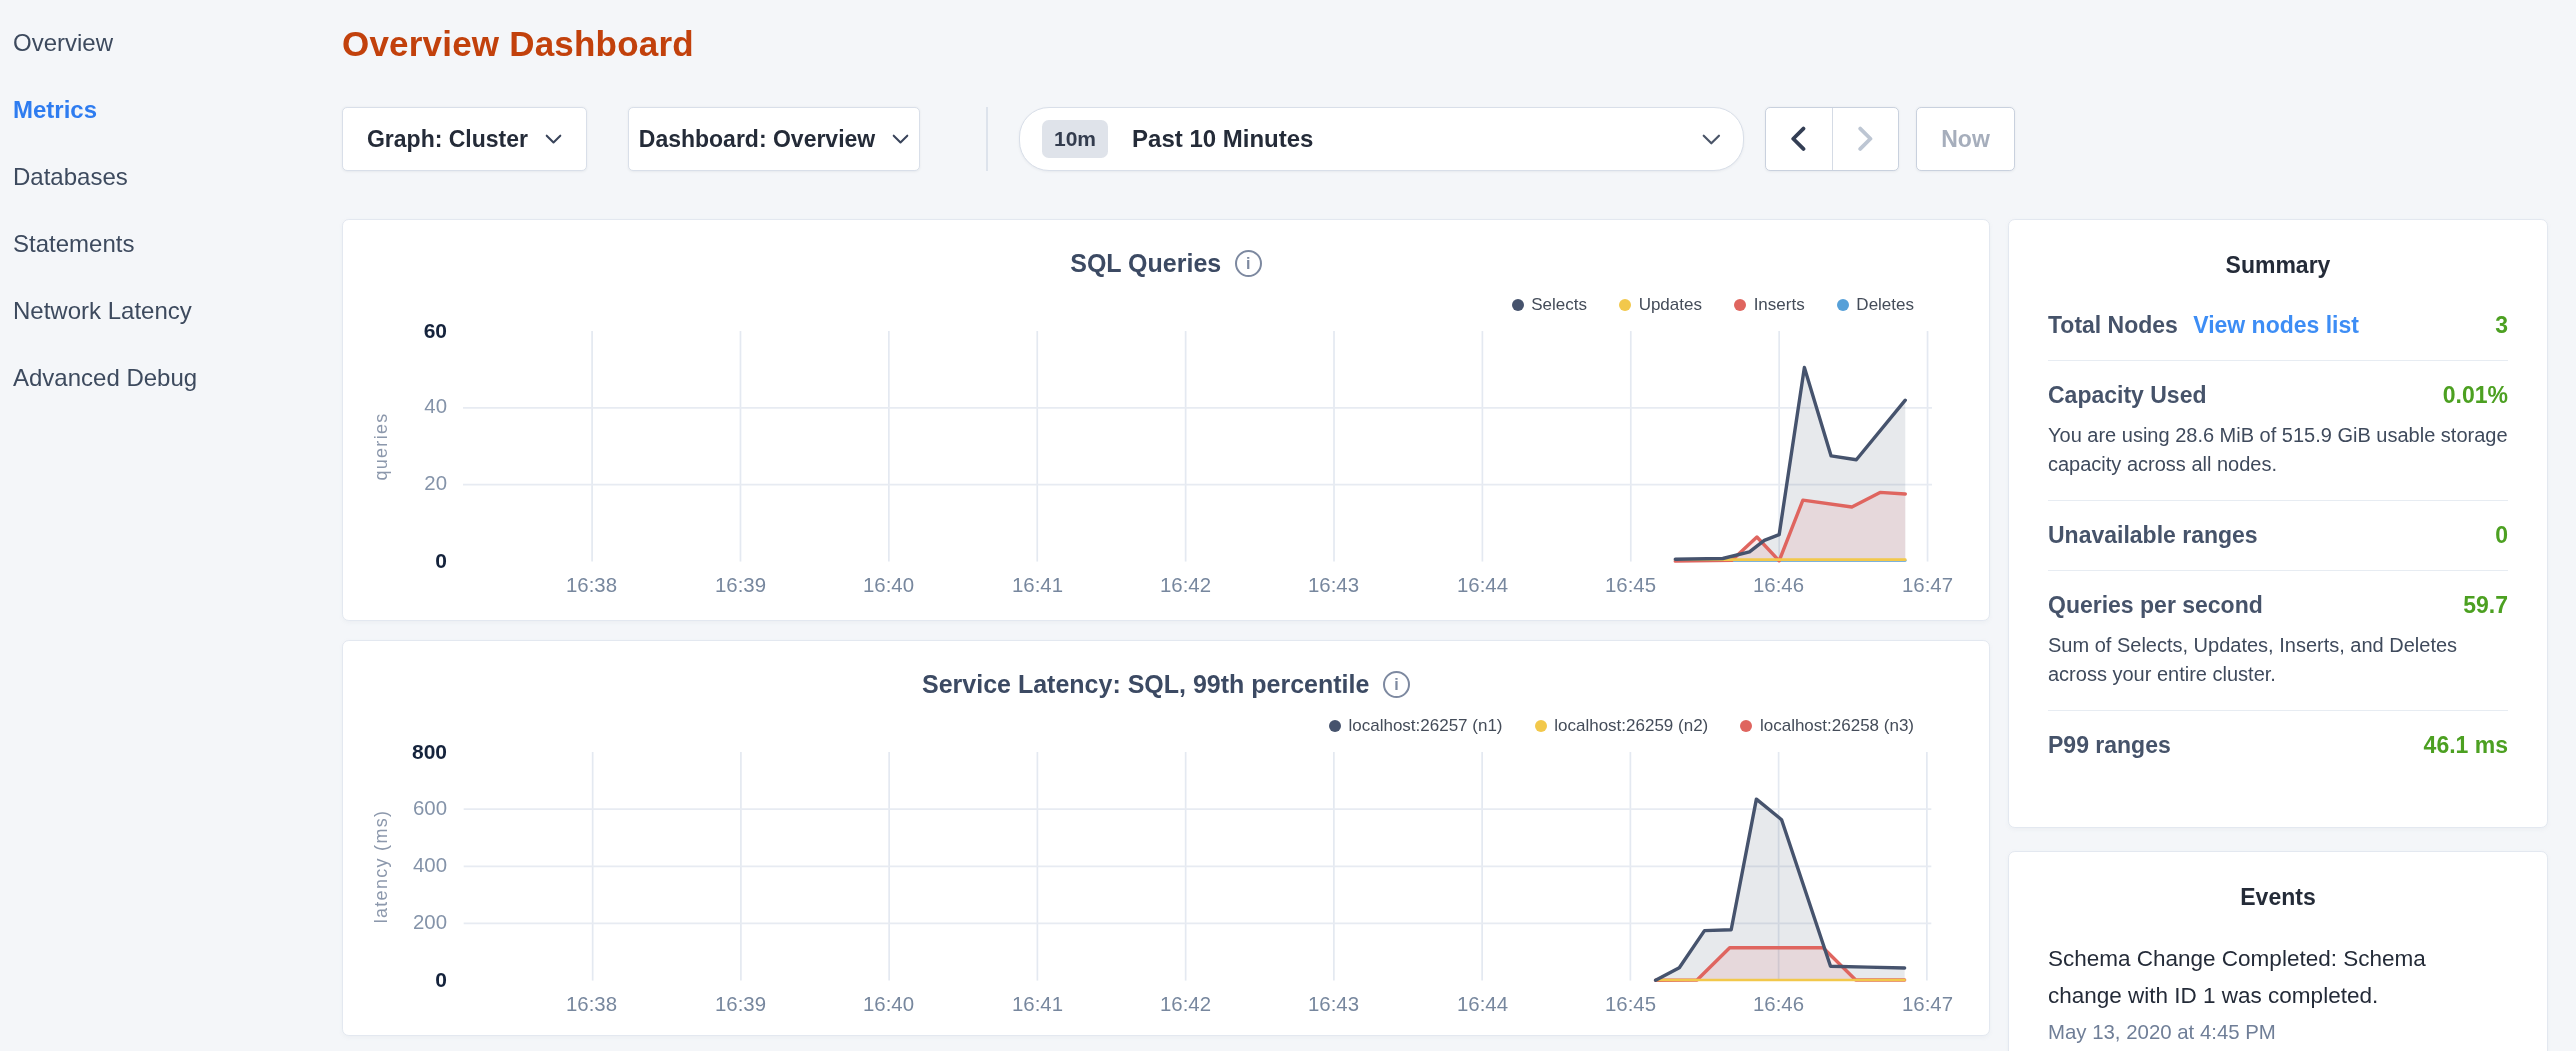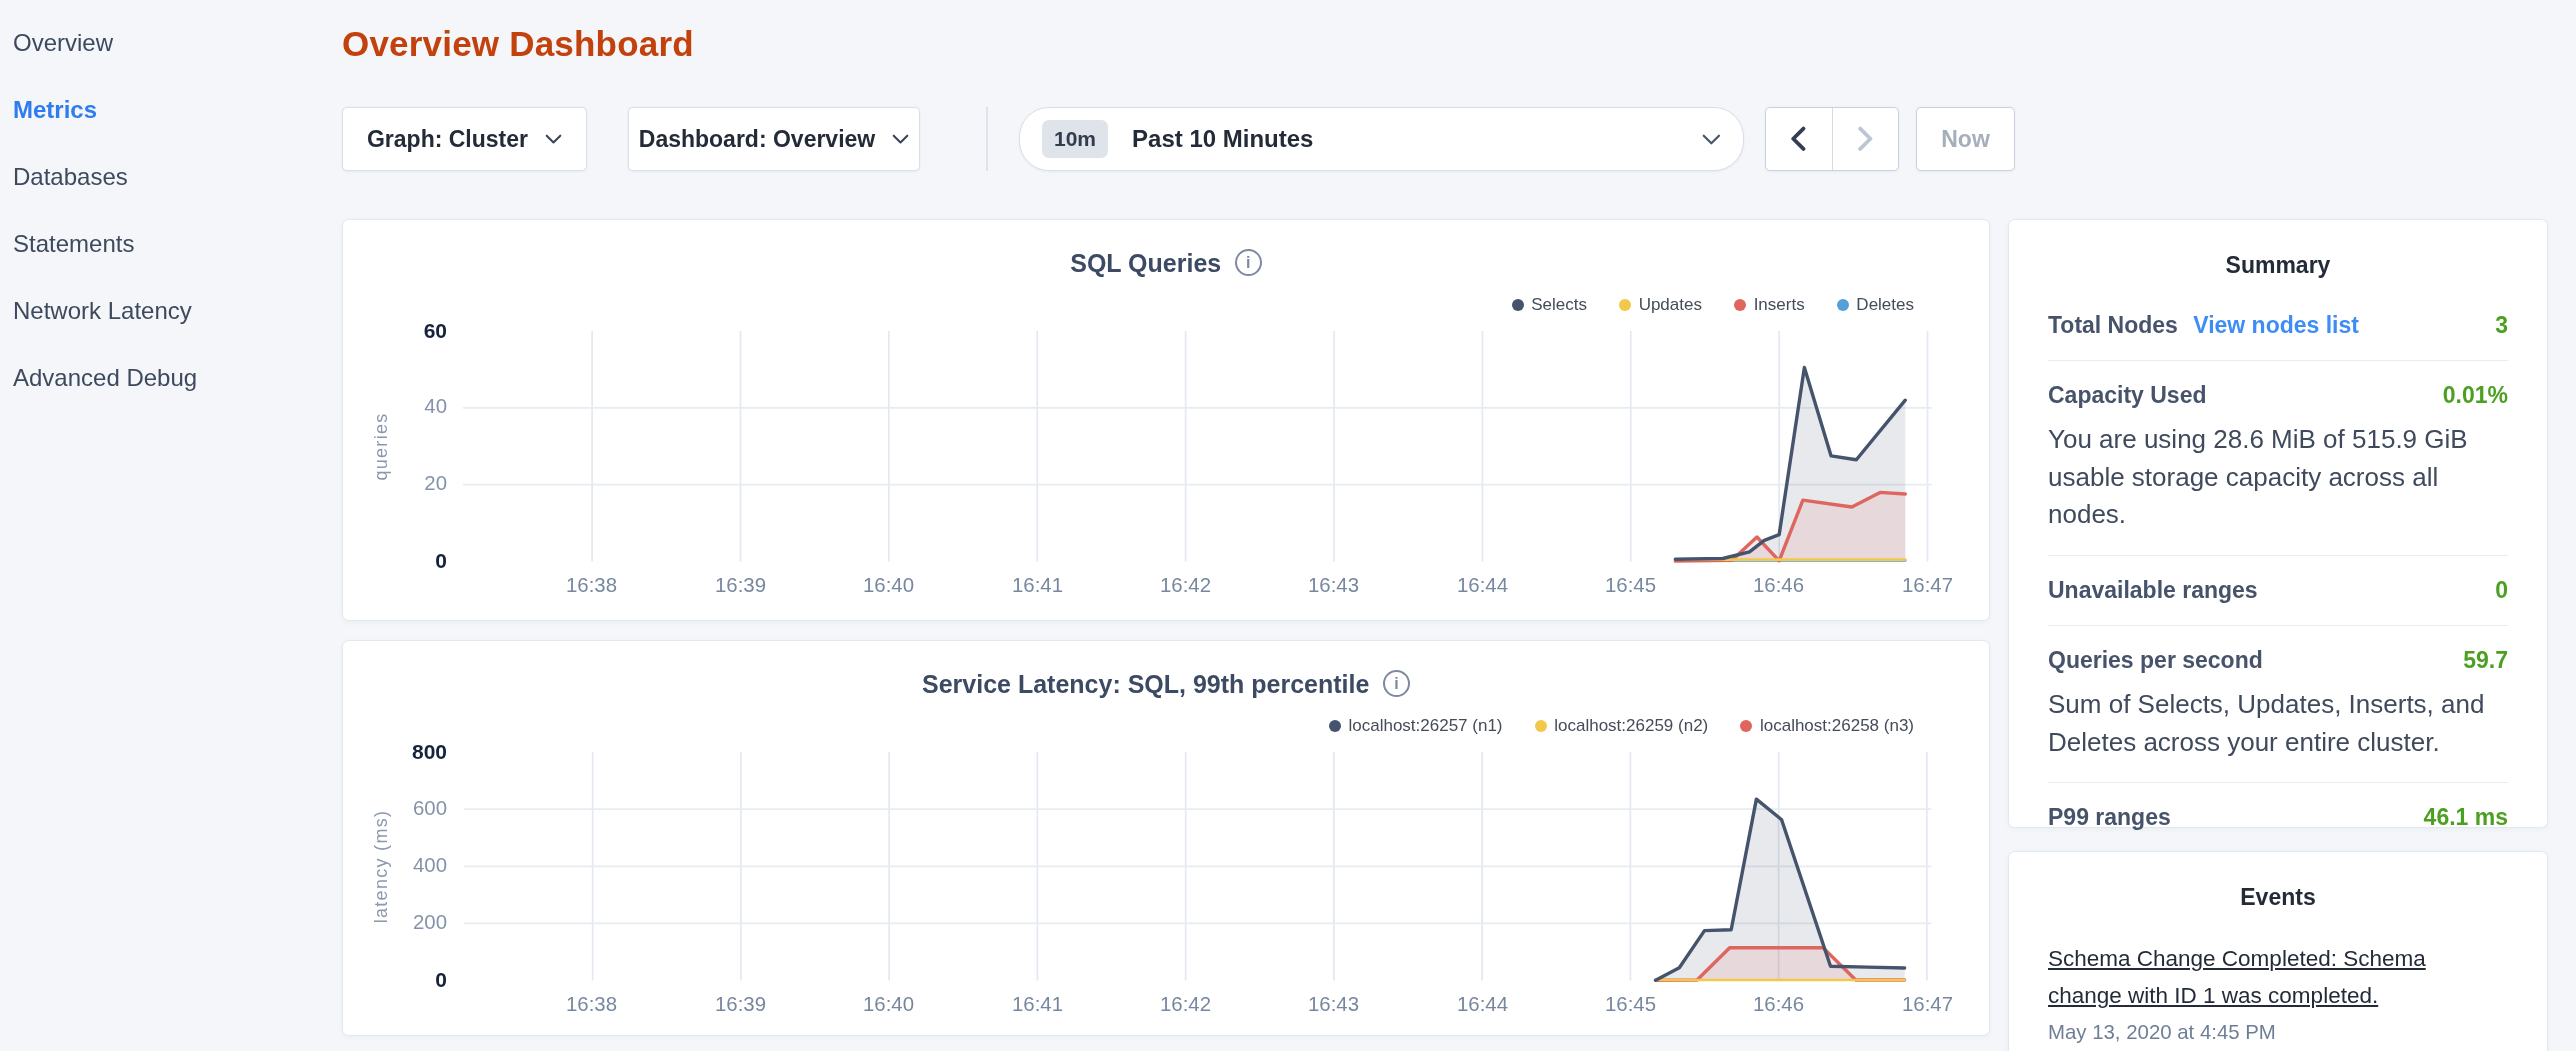--- a/index.html
+++ b/index.html
@@ -30,21 +30,21 @@
   .arrow-group{left:1765px;width:134px;padding:0;border-color:#c9d1de;}
   .arrow-half{flex:1;height:100%;display:flex;align-items:center;justify-content:center;}
   .arrow-half + .arrow-half{border-left:1.7px solid #d5dbe5;}
   .now-btn{left:1916px;width:99px;border-color:#c9d1de;}
   .now-btn .lbl{color:#a6aebc;}
   
   .card{position:absolute;background:#fff;border:1.7px solid #e3e8f0;border-radius:6.8px;
         box-sizing:border-box;box-shadow:0 1.7px 4.3px rgba(120,130,150,.06);}
   .chart-card-0{left:342px;top:219px;width:1648px;height:402px;}
   .chart-card-1{left:342px;top:640px;width:1648px;height:396px;}
-  .chart-title-row{position:absolute;top:29px;left:0;width:100%;display:flex;justify-content:center;align-items:flex-start;gap:13.6px;}
+  .chart-title-row{position:absolute;top:29px;left:0;width:100%;display:flex;justify-content:center;align-items:center;gap:13.6px;}
   .chart-title{font-size:25px;font-weight:700;color:#3c4a63;}
   .info-icon{width:27px;height:27px;border:2.1px solid #7d89a0;border-radius:50%;box-sizing:border-box;
              display:inline-flex;align-items:center;justify-content:center;
              font-size:16px;font-weight:600;color:#7d89a0;cursor:pointer;}
   .legend{position:absolute;top:75px;right:75px;display:flex;gap:32px;align-items:center;}
   .legend-item{display:flex;align-items:center;gap:7.7px;cursor:pointer;}
   .legend-dot{width:12px;height:12px;border-radius:50%;}
   .legend-label{font-size:17px;color:#444c59;}
   .ytick{position:absolute;left:0;width:104px;text-align:right;font-size:20.4px;color:#8493a9;}
   .ytick.edge{color:#15233c;font-weight:700;font-size:21px;}
@@ -55,23 +55,23 @@
   .summary-card{left:2008px;top:219px;width:540px;height:609px;}
   .events-card{left:2008px;top:851px;width:540px;height:357px;}
   .panel-title{text-align:center;font-size:23px;font-weight:700;color:#242b38;margin-top:32px;}
   .s-rows{padding:12px 39px 0 39px;}
   .s-row{padding:21px 0;}
   .s-row + .s-row{border-top:1.7px solid #e7ecf2;}
   .s-head{display:flex;align-items:baseline;}
   .s-label{font-size:23px;font-weight:700;color:#46536a;}
   .s-link{font-size:23px;font-weight:600;color:#3d8df5;margin-left:15.3px;cursor:pointer;}
   .s-value{margin-left:auto;font-size:23px;font-weight:700;color:#4ca021;}
-  .s-desc{margin:12px 0 0 0;font-size:26px;color:#3f4a5c;line-height:1.45;max-width:463px;}
+  .s-desc{margin:12px 0 0 0;font-size:20px;color:#3f4a5c;line-height:1.45;max-width:463px;}
   .event-item{padding:29px 39px 0 39px;}
-  .event-text{font-size:22.5px;color:#242b38;line-height:1.65;max-width:421px;text-decoration:underline;}
+  .event-text{font-size:22.5px;color:#242b38;line-height:1.65;max-width:421px;}
   .event-time{margin-top:6.8px;font-size:20.4px;color:#6f7e97;}
 </style>
 </head>
 <body>
 
 <nav class="sidebar" id="sidebar">
     <div class="side-item">Overview</div>
     <div class="side-item active">Metrics</div>
     <div class="side-item">Databases</div>
     <div class="side-item">Statements</div>

